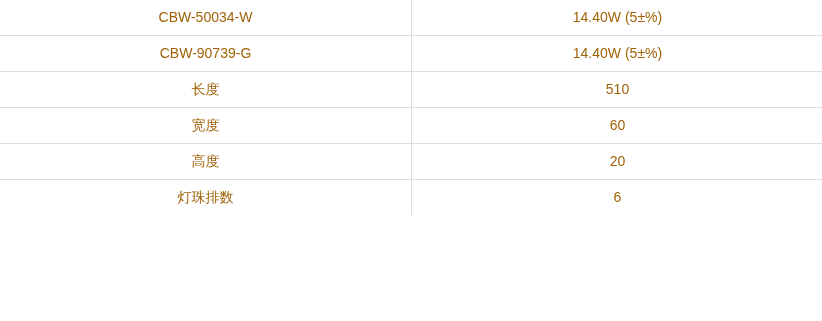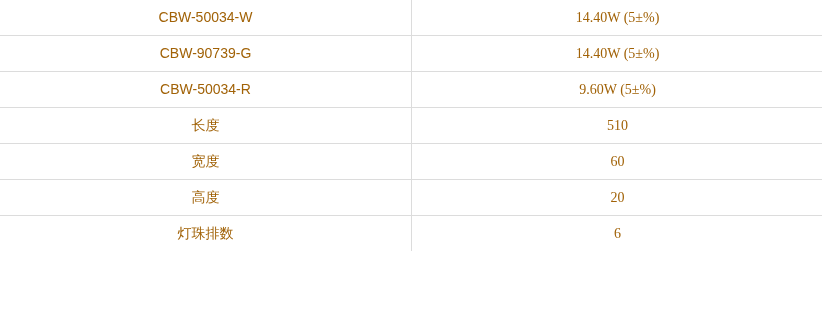--- a/index.html
+++ b/index.html
@@ -35,21 +35,20 @@
     padding: 0;
     background: #ffffff;
     white-space: nowrap;
     overflow: hidden;
   }
   table.spec-table td.col-label {
     width: 411px;
   }
   table.spec-table td.col-value {
     width: 411px;
-    font-family: Liberation Serif, serif;
   }
   
   table.spec-table tr td:first-child {
     border-left: 0;
   }
   table.spec-table tr td:last-child {
     border-right: 0;
   }
   table.spec-table tr:first-child td {
     border-top: 0;
@@ -66,24 +65,20 @@
     <tbody>
       <tr>
         <td class="col-label">CBW-50034-W</td>
         <td class="col-value">14.40W (5±%)</td>
       </tr>
       <tr>
         <td class="col-label">CBW-90739-G</td>
         <td class="col-value">14.40W (5±%)</td>
       </tr>
       <tr>
-        <td class="col-label">CBW-50034-R</td>
-        <td class="col-value">9.60W (5±%)</td>
-      </tr>
-      <tr>
         <td class="col-label">长度</td>
         <td class="col-value">510</td>
       </tr>
       <tr>
         <td class="col-label">宽度</td>
         <td class="col-value">60</td>
       </tr>
       <tr>
         <td class="col-label">高度</td>
         <td class="col-value">20</td>

